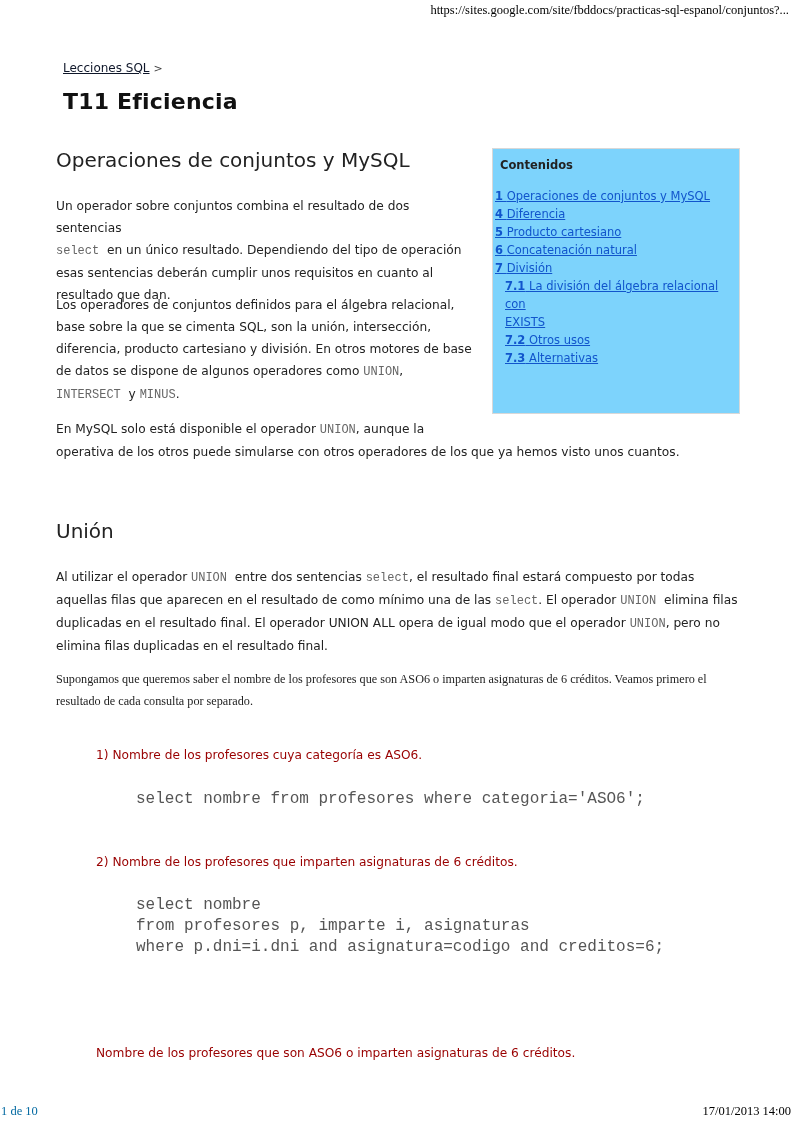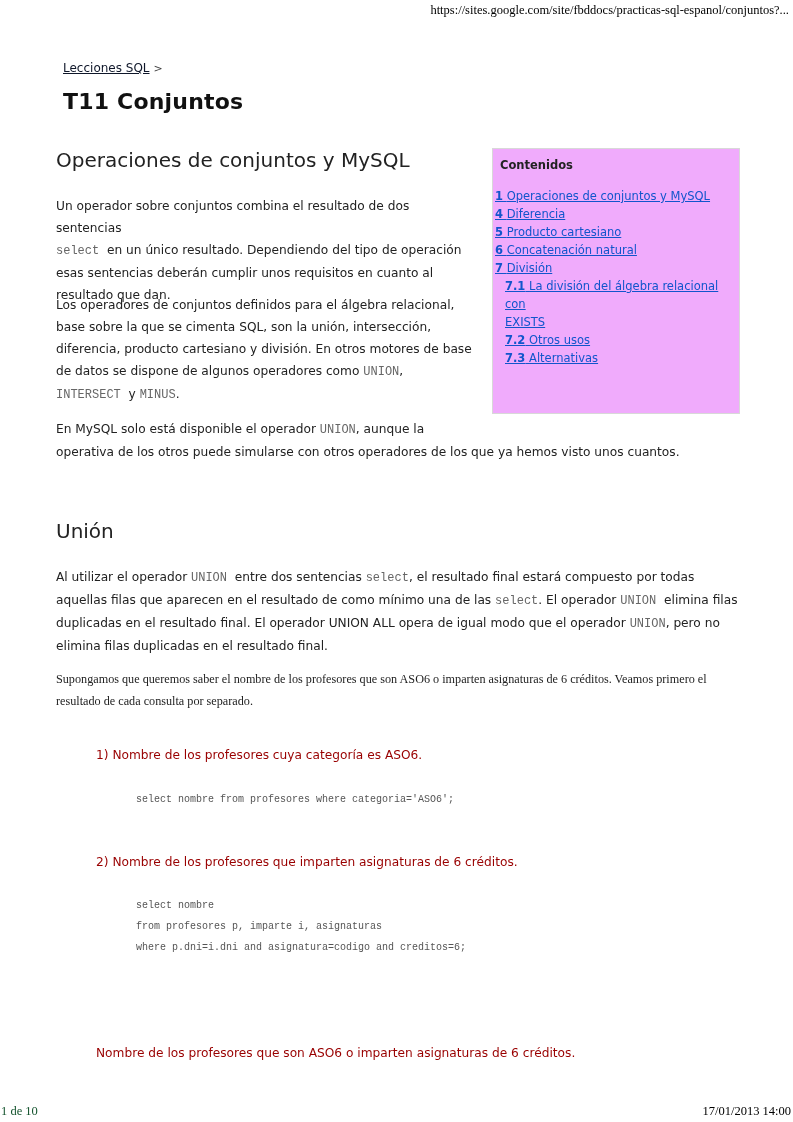--- a/index.html
+++ b/index.html
@@ -6,21 +6,21 @@
   body {
     width: 793px; height: 1122px; position: relative; overflow: hidden;
     font-family: "DejaVu Sans", sans-serif; color: #222222;
   }
   .print-url {
     position: absolute; top: 3px; right: 4px;
     font-family: "Liberation Serif", serif; font-size: 12.5px; color: #000;
   }
   .print-footer-left {
     position: absolute; left: 1px; top: 1104px;
-    font-family: "Liberation Serif", serif; font-size: 12.5px; color: #14532d;
+    font-family: "Liberation Serif", serif; font-size: 12.5px; color: #0369a1;
   }
   .print-footer-right {
     position: absolute; right: 2px; top: 1104px;
     font-family: "Liberation Serif", serif; font-size: 12.5px; color: #000;
   }
   .breadcrumb {
     position: absolute; left: 63px; top: 61px; font-size: 12px; color: #333;
   }
   .breadcrumb a { color: #0f172a; text-decoration: underline; }
   .breadcrumb .sep { margin-left: 4px; color: #444; font-size: 11px; }
@@ -40,54 +40,54 @@
     font-family: "Liberation Mono", monospace; font-size: 12px; color: #666;
   }
   .p1 { position: absolute; left: 56px; top: 195px; width: 420px; }
   .p2 { position: absolute; left: 56px; top: 294px; width: 420px; }
   .p3 { position: absolute; left: 56px; top: 418px; width: 680px; }
   .p4 { position: absolute; left: 56px; top: 566px; width: 690px; }
   .p5 { position: absolute; left: 56px; top: 668px; width: 690px; font-family: Liberation Serif, serif; }
 
   .toc {
     position: absolute; left: 492px; top: 148px; width: 248px; height: 266px;
-    border: 1px solid #d8d8d8; box-sizing: border-box; background: #f0abfc;
+    border: 1px solid #d8d8d8; box-sizing: border-box; background: #7dd3fc;
   }
   .toc-title {
     position: absolute; left: 7px; top: 9px; font-size: 11.5px; font-weight: bold; color: #222;
   }
   .toc-list { position: absolute; left: 2px; top: 38px; margin: 0; padding: 0; list-style: none; width: 236px; }
   .toc-list li { font-size: 11.5px; line-height: 18px; }
   .toc-list li.sub { padding-left: 10px; }
   .toc-list a { color: #1155cc; text-decoration: underline; }
   .toc-list .num { font-weight: bold; }
 
   .q-title {
     position: absolute; left: 96px; margin: 0; font-size: 12.2px; color: #990000;
   }
   .q1 { top: 748px; }
   .q2 { top: 855px; }
   .q3 { top: 1046px; }
   pre.code {
     position: absolute; left: 136px; margin: 0;
-    font-family: "Liberation Mono", monospace; font-size: 10px; line-height: 21px; color: #555;
+    font-family: "Liberation Mono", monospace; font-size: 16px; line-height: 21px; color: #555;
   }
   .code1 { top: 789px; }
   .code2 { top: 895px; }
 </style>
 </head>
 <body>
 
 <div class="print-url">https://sites.google.com/site/fbddocs/practicas-sql-espanol/conjuntos?...</div>
 
 <div class="breadcrumb">
   <a href="#">Lecciones SQL</a><span class="sep">&gt;</span>
 </div>
 
-<h1 class="page-title">T11 Conjuntos</h1>
+<h1 class="page-title">T11 Eficiencia</h1>
 
 <h2 class="sec1-title">Operaciones de conjuntos y MySQL</h2>
 
 <p class="body p1"><span>Un operador sobre conjuntos combina el resultado de dos sentencias</span><br><code>select</code>&nbsp; <span>en un único resultado. Dependiendo del tipo de operación esas sentencias deberán cumplir unos requisitos en cuanto al resultado que dan.</span></p>
 
 <p class="body p2"><span>Los operadores de conjuntos definidos para el álgebra relacional, base sobre la que se cimenta SQL, son la unión, intersección, diferencia, producto cartesiano y división. En otros motores de base de datos se dispone de algunos operadores como</span> <code>UNION</code><span>,</span><br><code>INTERSECT</code>&nbsp; <span>y</span> <code>MINUS</code><span>.</span></p>
 
 <p class="body p3"><span>En MySQL solo está disponible el operador</span> <code>UNION</code><span>, aunque la</span><br><span>operativa de los otros puede simularse con otros operadores de los que ya hemos visto unos cuantos.</span></p>
 
 <div class="toc">

